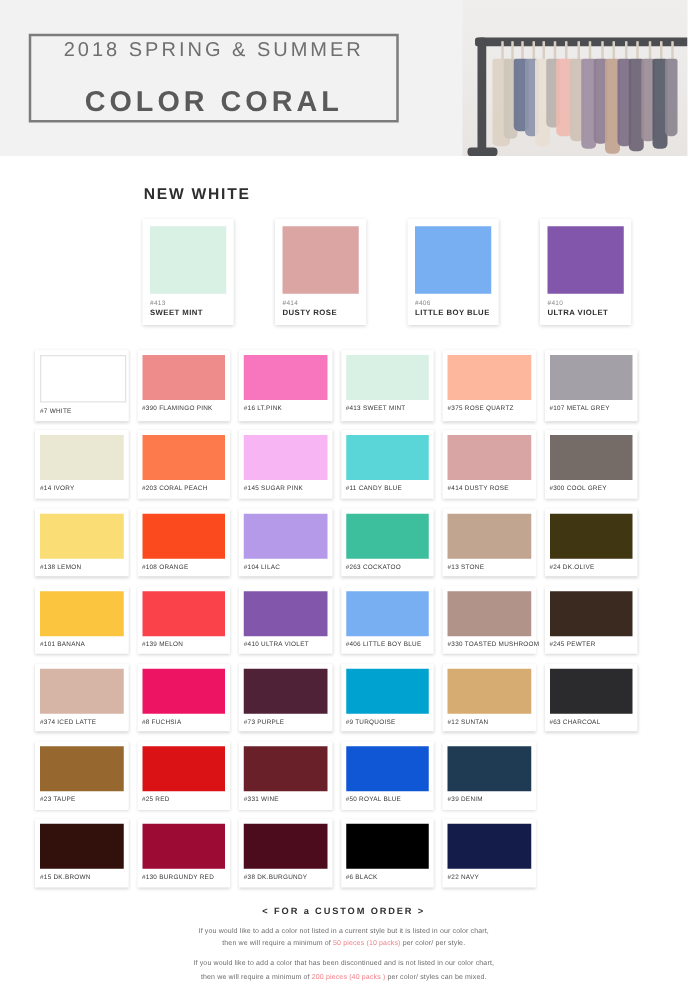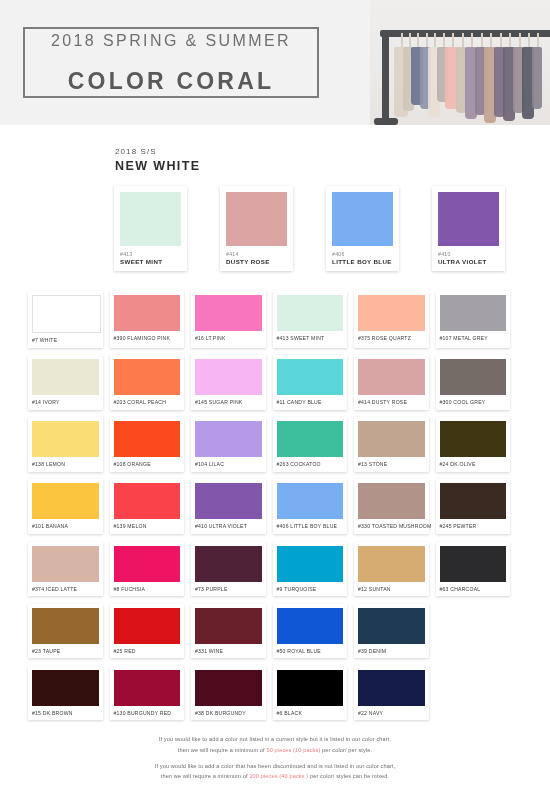--- a/index.html
+++ b/index.html
@@ -125,21 +125,20 @@
         <div class="garment" style="left: 162px; width: 10px; height: 62px; background: rgb(138, 132, 144); opacity: 0.93;"></div>
       </div>
     <div class="banner-box">
       <div class="banner-line1">2018 SPRING &amp; SUMMER</div>
       <div class="banner-line2">COLOR CORAL</div>
     </div>
   </div>
 
   <div class="newcolor">
     <div class="nc-head">
-      <div class="nc-year">2018 S/S</div>
       <div class="nc-title">NEW WHITE</div>
     </div>
     <div class="nc-row" id="nc-row">
         <div class="nc-card">
           <div class="nc-chip" style="background: rgb(217, 240, 228);"></div>
           <div class="nc-code">#413</div>
           <div class="nc-name">SWEET MINT</div>
         </div>
         <div class="nc-card">
           <div class="nc-chip" style="background: rgb(219, 165, 164);"></div>
@@ -330,20 +329,21 @@
           <div class="sw-label">#6 BLACK</div>
         </div>
         <div class="sw-card">
           <div class="sw-chip" style="background: rgb(20, 28, 74);"></div>
           <div class="sw-label">#22 NAVY</div>
         </div>
       </div>
     </div>
 
   <div class="footer">
+    <div class="f-title">&lt; FOR a CUSTOM ORDER &gt;</div>
 
     <div class="f-para">
       <span>If you would like to add a color not listed in a current style but it is listed in our color chart,</span><br>
       <span>then we will require a minimum of </span><span class="hl">50 pieces (10 packs)</span><span> per color/ per style.</span>
     </div>
 
     <div class="f-para">
       <span>If you would like to add a color that has been discontinued and is not listed in our color chart,</span><br>
       <span>then we will require a minimum of </span><span class="hl">200 pieces (40 packs )</span><span> per color/ styles can be mixed.</span>
     </div>

